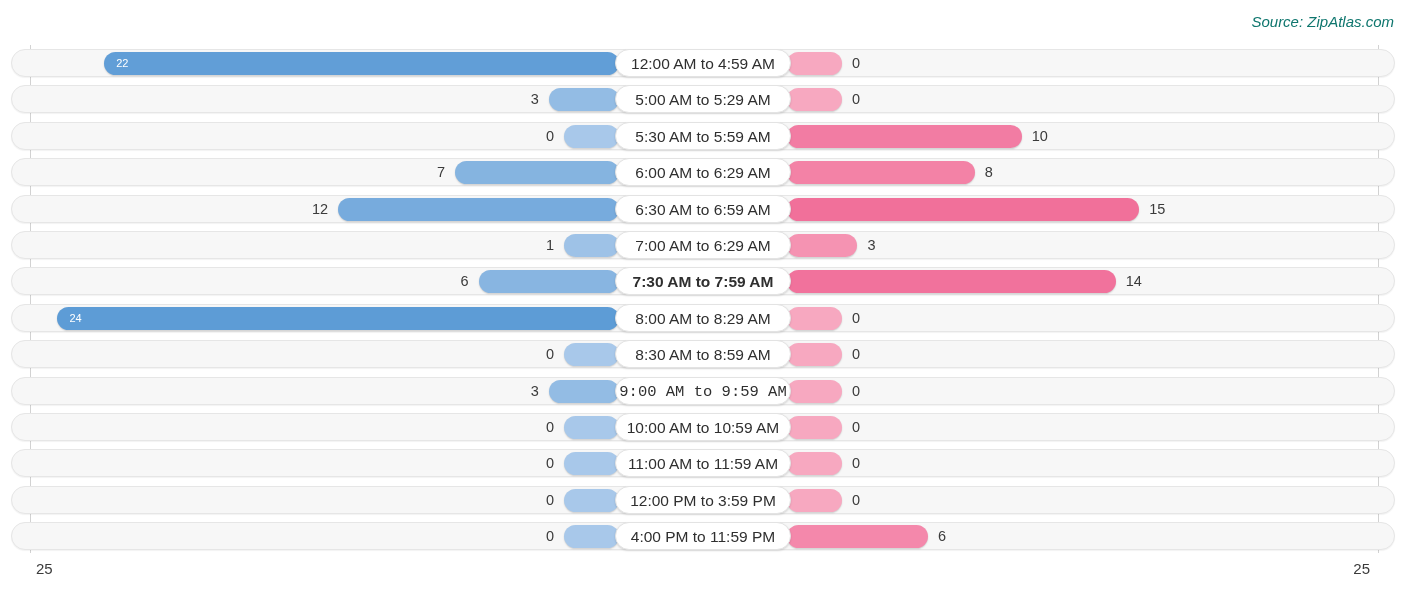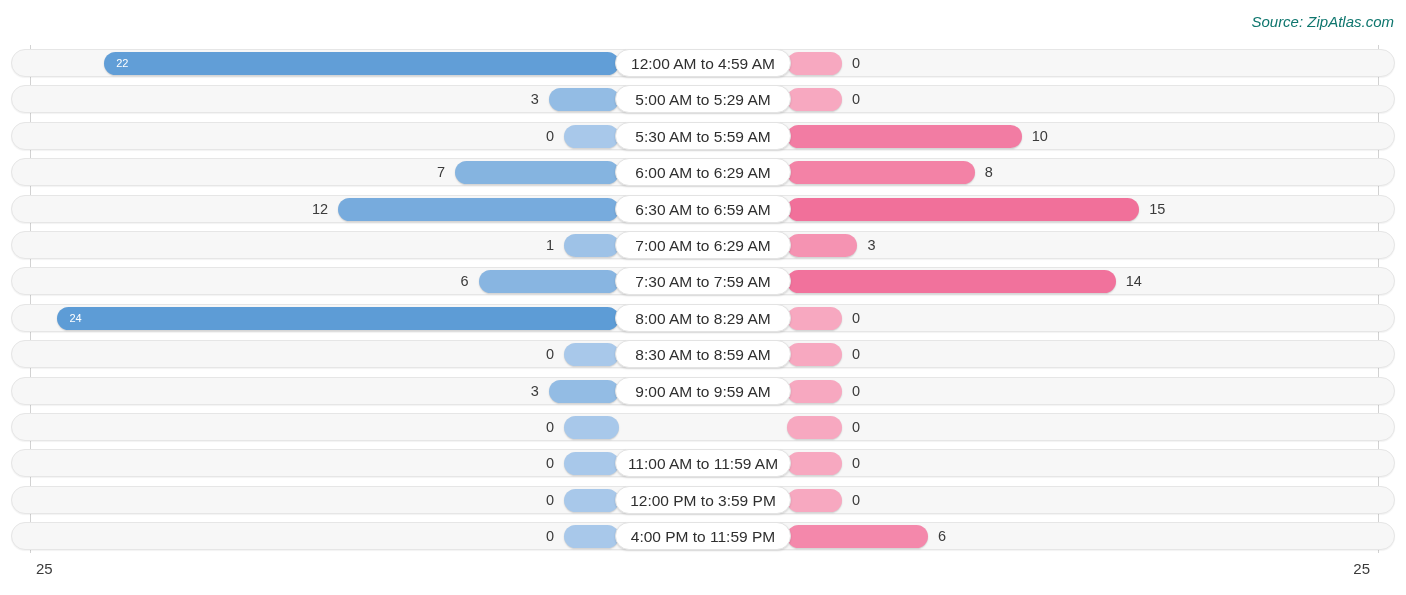--- a/index.html
+++ b/index.html
@@ -238,21 +238,21 @@
         <div class="bar female" style="left: 787px; width: 70.44px; background: rgb(245, 147, 178);"></div>
         <div class="val outside-right" style="left: 867.44px; width: 46px;">3</div>
         <div class="cat-label" style="left: 615px; width: 176px;">7:00 AM to 6:29 AM</div>
       </div>
       <div class="row">
         <div class="track"></div>
         <div class="bar male" style="left: 478.6px; width: 140.4px; background: rgb(136, 181, 225);"></div>
         <div class="val outside-left" style="left: 422.6px; width: 46px;">6</div>
         <div class="bar female" style="left: 787px; width: 328.72px; background: rgb(241, 114, 156);"></div>
         <div class="val outside-right" style="left: 1125.72px; width: 46px;">14</div>
-        <div class="cat-label" style="left: 615px; width: 176px;">7:30 AM to 7:59 AM</div>
+        <div class="cat-label" style="left: 615px; width: 176px; font-weight: bold;">7:30 AM to 7:59 AM</div>
       </div>
       <div class="row">
         <div class="track"></div>
         <div class="bar male" style="left: 57.4px; width: 561.6px; background: rgb(93, 156, 214);"></div>
         <div class="val inside" style="left: 69.4px;">24</div>
         <div class="bar female" style="left: 787px; width: 55px; background: rgb(247, 168, 192);"></div>
         <div class="val outside-right" style="left: 852px; width: 46px;">0</div>
         <div class="cat-label" style="left: 615px; width: 176px;">8:00 AM to 8:29 AM</div>
       </div>
       <div class="row">
@@ -262,28 +262,29 @@
         <div class="bar female" style="left: 787px; width: 55px; background: rgb(247, 168, 192);"></div>
         <div class="val outside-right" style="left: 852px; width: 46px;">0</div>
         <div class="cat-label" style="left: 615px; width: 176px;">8:30 AM to 8:59 AM</div>
       </div>
       <div class="row">
         <div class="track"></div>
         <div class="bar male" style="left: 548.8px; width: 70.2px; background: rgb(147, 188, 228);"></div>
         <div class="val outside-left" style="left: 492.8px; width: 46px;">3</div>
         <div class="bar female" style="left: 787px; width: 55px; background: rgb(247, 168, 192);"></div>
         <div class="val outside-right" style="left: 852px; width: 46px;">0</div>
-        <div class="cat-label" style="left: 615px; width: 176px;">9:00 AM to 9:59 AM</div>
-      </div>
-      <div class="row">
-        <div class="track"></div>
-        <div class="bar male" style="left: 564px; width: 55px; background: rgb(168, 200, 234);"></div>
-        <div class="val outside-left" style="left: 508px; width: 46px;">0</div>
-        <div class="bar female" style="left: 787px; width: 55px; background: rgb(247, 168, 192);"></div>
-        <div class="val outside-right" style="left: 852px; width: 46px;">0</div>
+        <div class="cat-label" style="left: 615px; width: 176px; font-family: Liberation Mono, monospace;">9:00 AM to 9:59 AM</div>
+      </div>
+      <div class="row">
+        <div class="track"></div>
+        <div class="bar male" style="left: 564px; width: 55px; background: rgb(168, 200, 234);"></div>
+        <div class="val outside-left" style="left: 508px; width: 46px;">0</div>
+        <div class="bar female" style="left: 787px; width: 55px; background: rgb(247, 168, 192);"></div>
+        <div class="val outside-right" style="left: 852px; width: 46px;">0</div>
+        <div class="cat-label" style="left: 615px; width: 176px;">10:00 AM to 10:59 AM</div>
       </div>
       <div class="row">
         <div class="track"></div>
         <div class="bar male" style="left: 564px; width: 55px; background: rgb(168, 200, 234);"></div>
         <div class="val outside-left" style="left: 508px; width: 46px;">0</div>
         <div class="bar female" style="left: 787px; width: 55px; background: rgb(247, 168, 192);"></div>
         <div class="val outside-right" style="left: 852px; width: 46px;">0</div>
         <div class="cat-label" style="left: 615px; width: 176px;">11:00 AM to 11:59 AM</div>
       </div>
       <div class="row">

